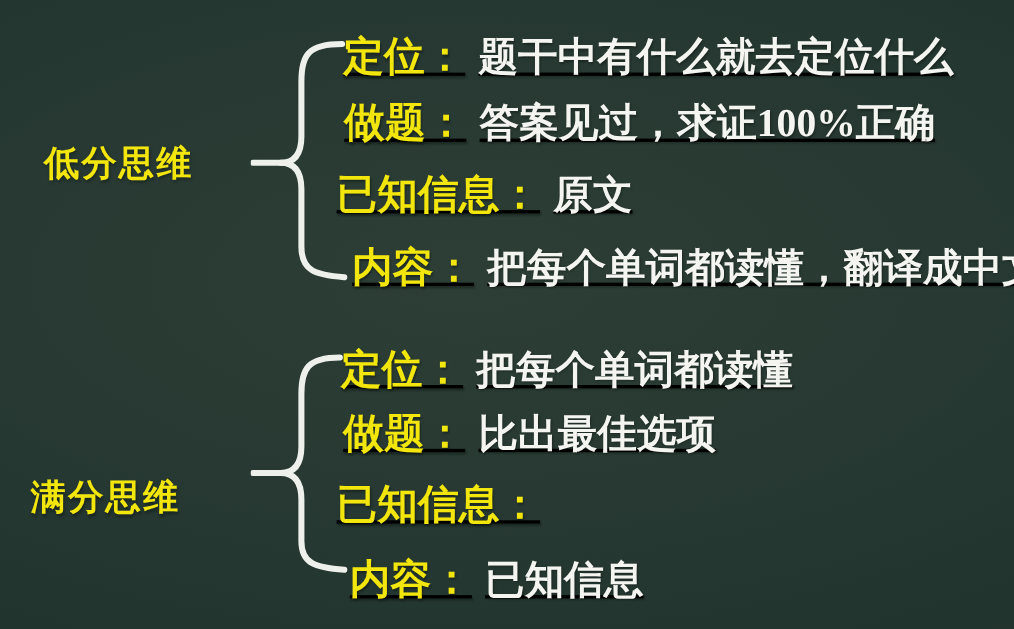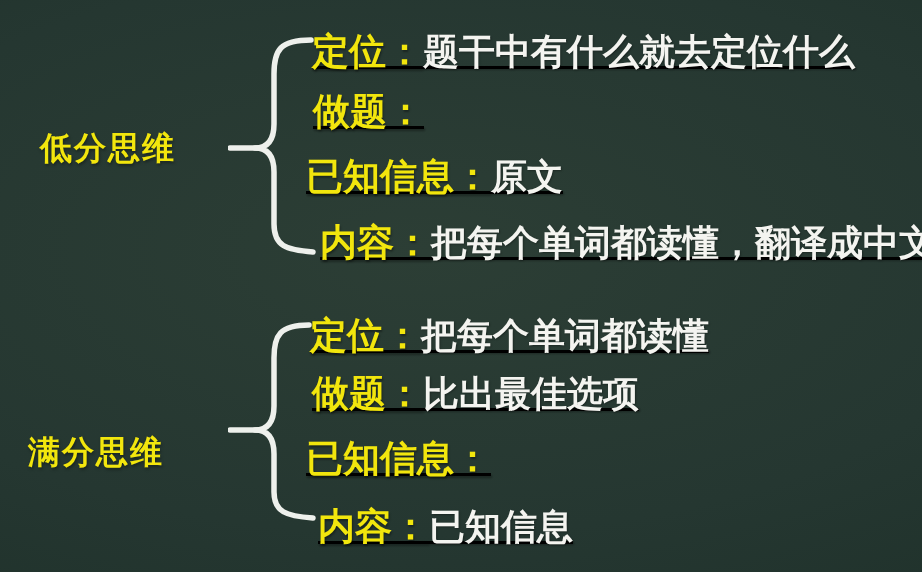--- a/index.html
+++ b/index.html
@@ -40,21 +40,21 @@
     color: var(--accent, #f2e60d);
     font-size: 37px;
     font-weight: bold;
     text-shadow: 1px 2px 2px rgba(0,0,0,0.35);
   }
   .row .text {
     color: var(--ink, #f4f4f0);
     font-size: 36px;
     font-weight: 600;
     font-family: "Liberation Serif", "DejaVu Serif", serif;
-    margin-left: 0;
+    margin-left: 12px;
     text-shadow: 1px 1px 2px rgba(0,0,0,0.3);
   }
   .brace {
     position: absolute;
   }
   .brace path {
     fill: none;
     stroke: var(--chalk, #eef0ec);
     stroke-width: 5.5;
     stroke-linecap: round;
@@ -72,20 +72,21 @@
     <path d="M 2 120 L 31 120"></path>
     <path d="M 83 12 C 52 12 46 22 46 46 L 46 96 Q 46 120 27 120 Q 46 120 46 144 L 46 196 C 46 218 58 222 85 224"></path>
   </svg>
 
   <div class="row" style="left:312px; top:29px;">
     <span class="label">定位：</span>
     <span class="text">题干中有什么就去定位什么</span>
   </div>
   <div class="row" style="left:313px; top:89px;">
     <span class="label">做题：</span>
+    <span class="text">答案见过，求证100%正确</span>
   </div>
   <div class="row" style="left:306px; top:154px;">
     <span class="label">已知信息：</span>
     <span class="text">原文</span>
   </div>
   <div class="row" style="left:320px; top:220px;">
     <span class="label">内容：</span>
     <span class="text">把每个单词都读懂，翻译成中文</span>
   </div>
 

